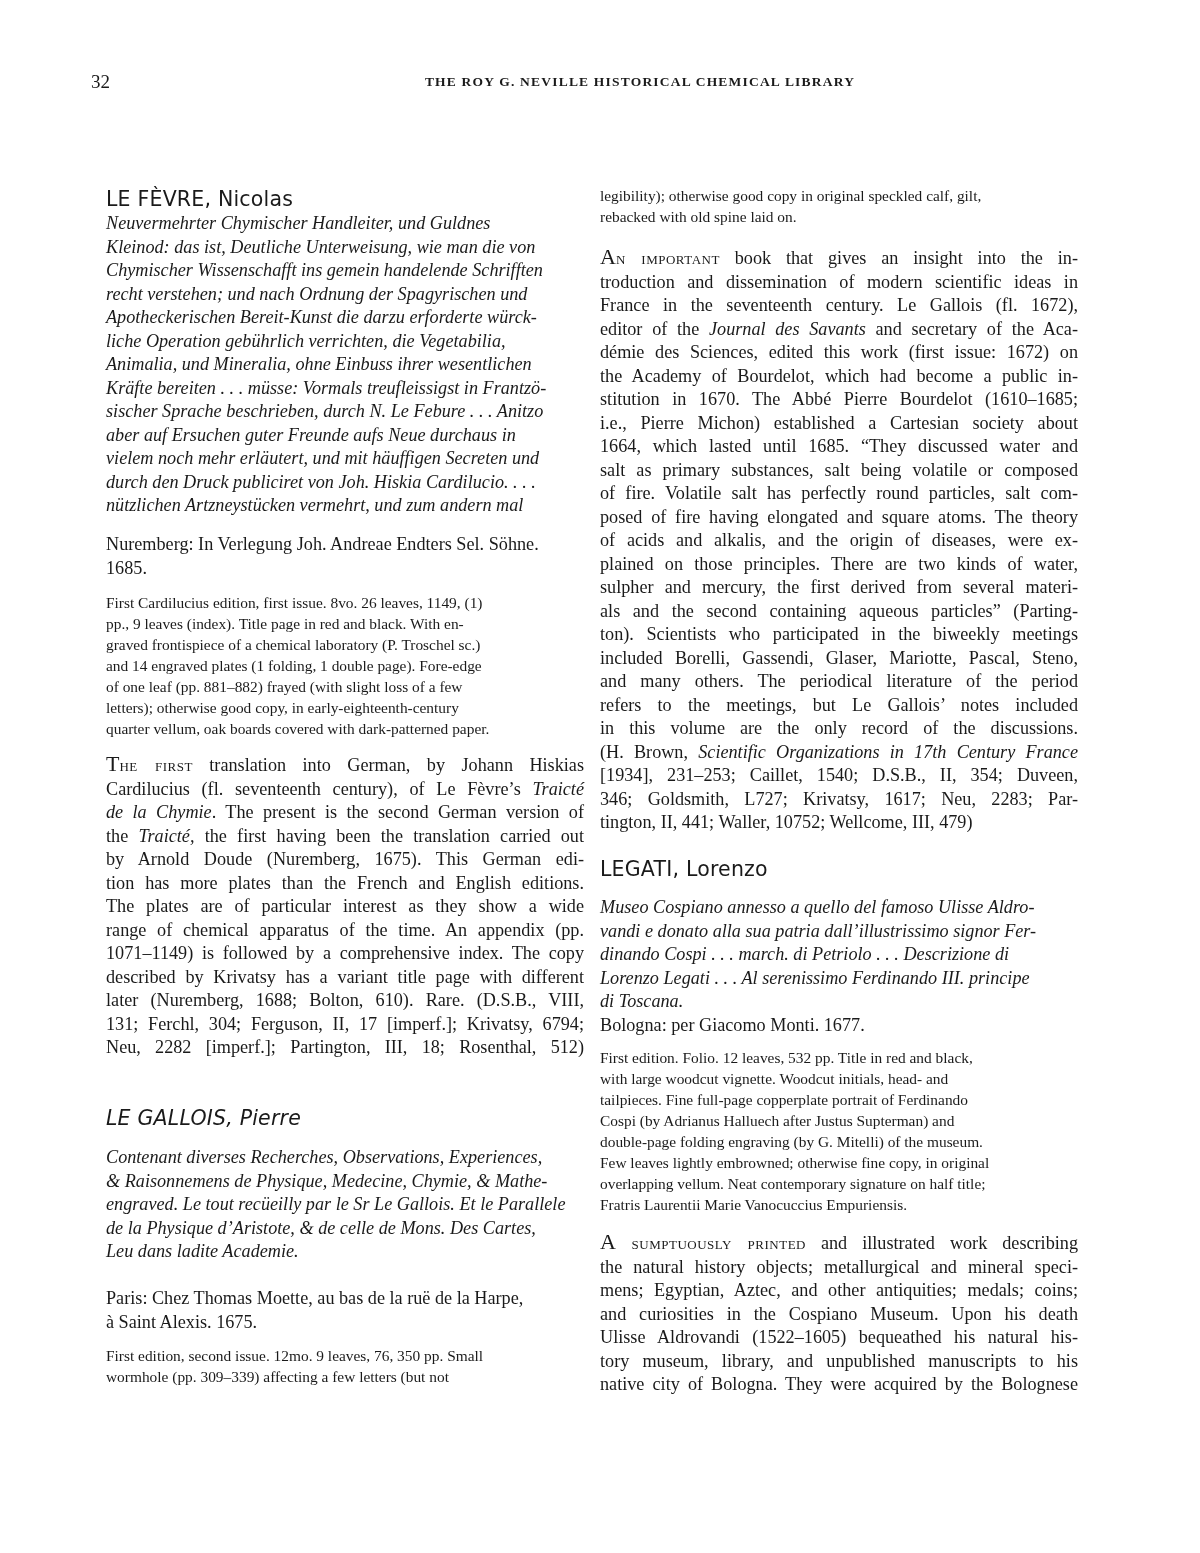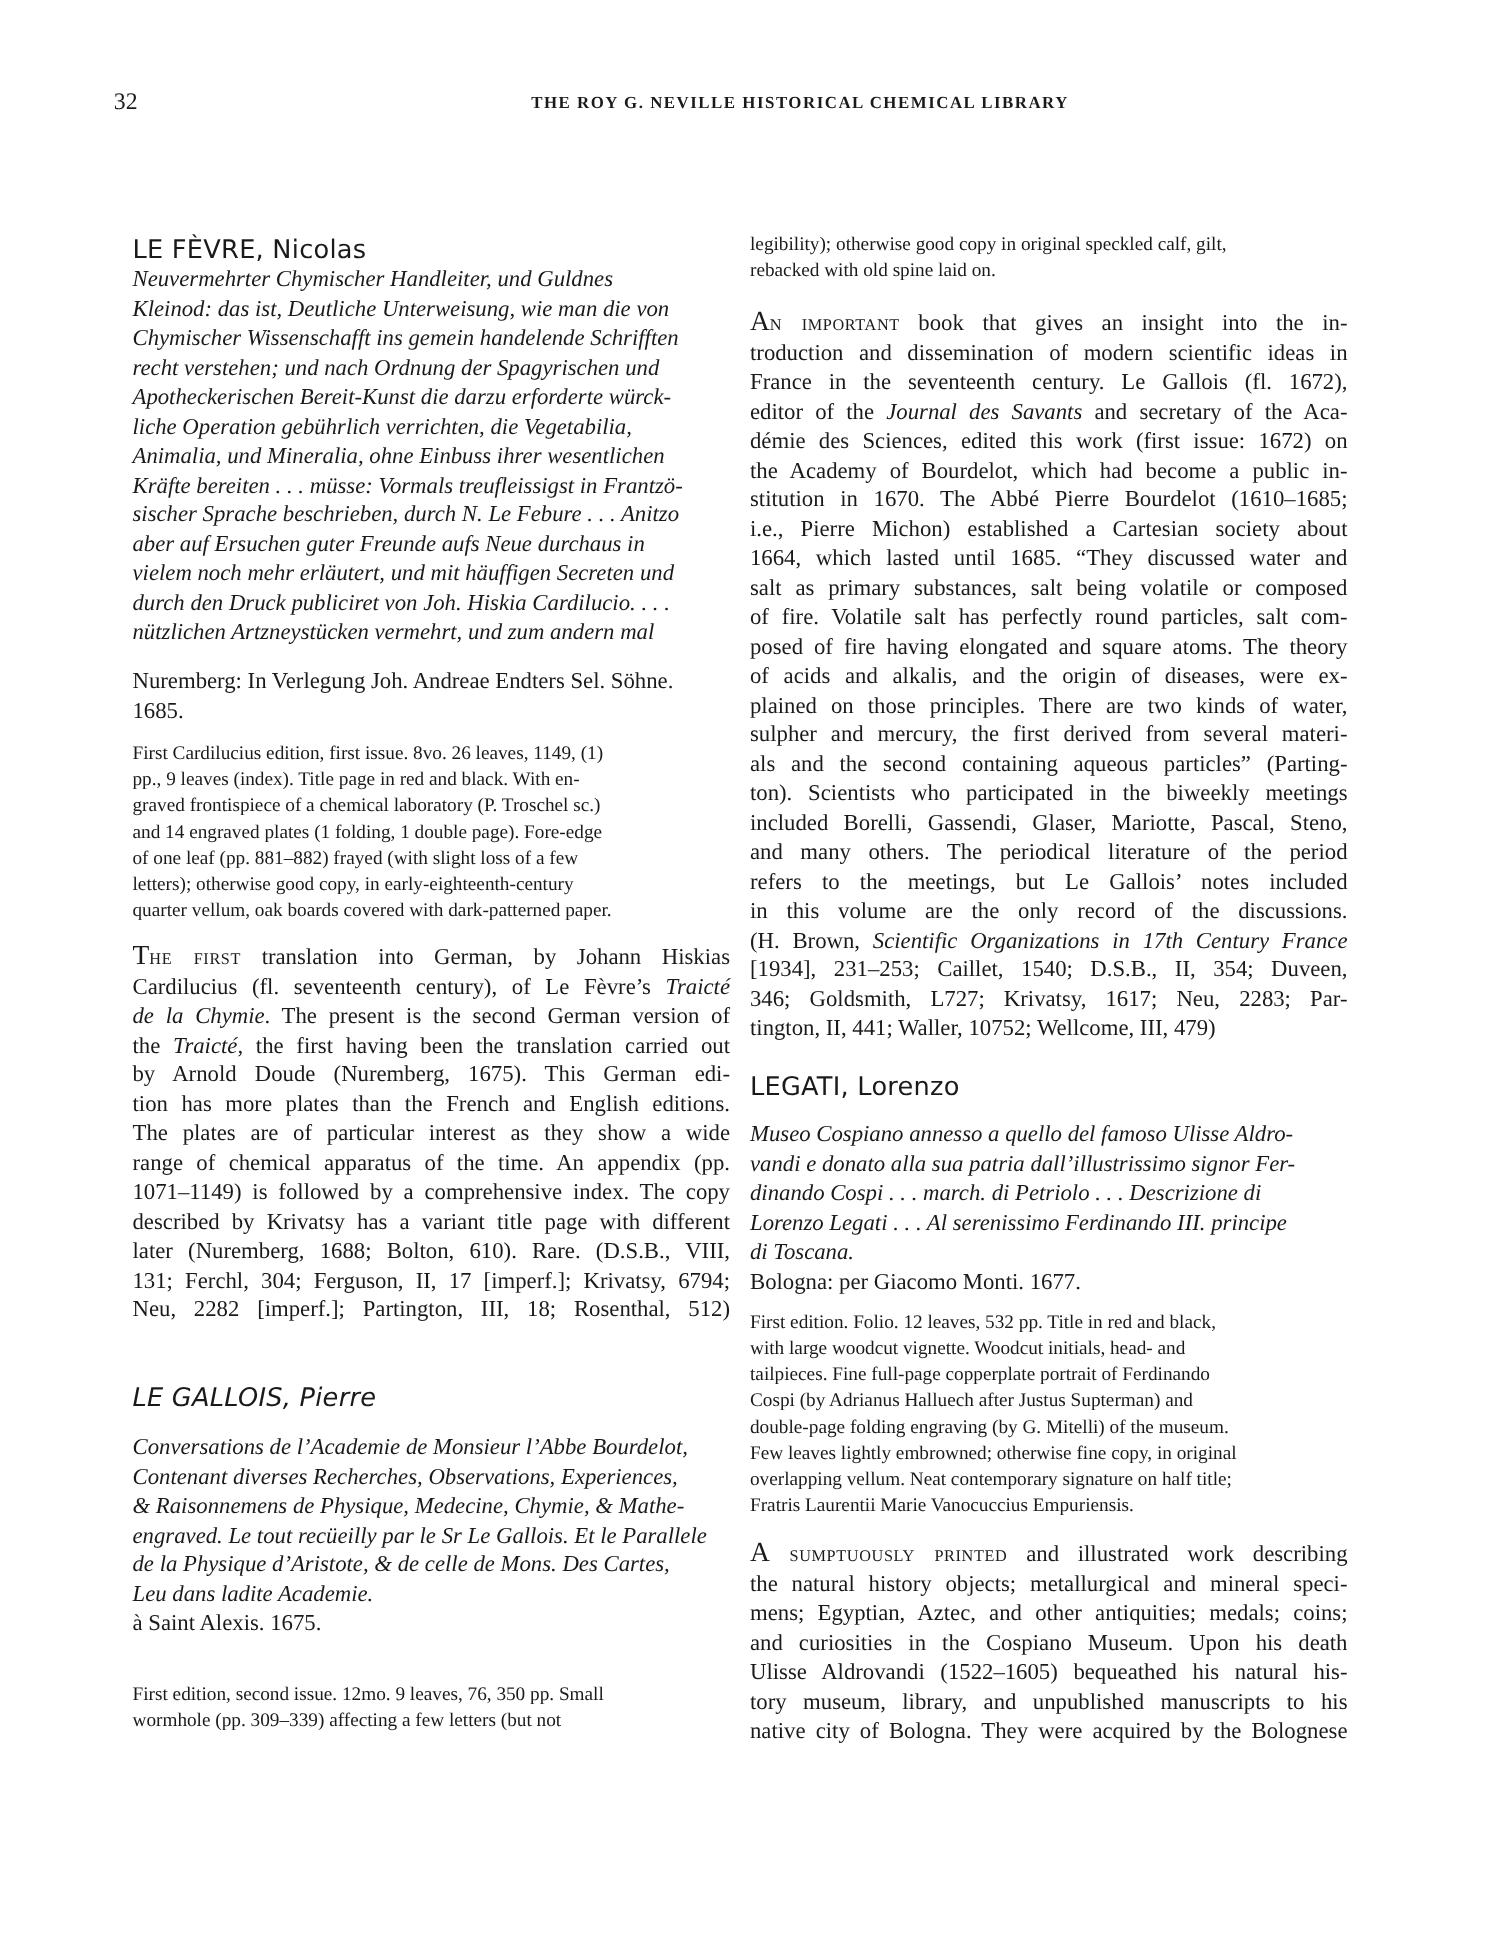--- a/index.html
+++ b/index.html
@@ -82,29 +82,29 @@
       <div class="just" data-name="note-line">later (Nuremberg, 1688; Bolton, 610). Rare. (D.S.B., VIII,</div>
       <div class="just" data-name="note-line">131; Ferchl, 304; Ferguson, II, 17 [imperf.]; Krivatsy, 6794;</div>
       <div class="just" data-name="note-line">Neu, 2282 [imperf.]; Partington, III, 18; Rosenthal, 512)</div>
     </div>
 
     <div data-name="block" style="top:1105px;font-style:italic;">
       <div class="heading sans" data-name="entry-heading-legallois">LE GALLOIS, Pierre</div>
     </div>
 
     <div data-name="block" class="lines-big serif it" style="top:1146px;">
-      <div data-name="title-line">Conversations de l’Academie de Monsieur l’Abbe Bourdelot,</div>
       <div data-name="title-line">Contenant diverses Recherches, Observations, Experiences,</div>
       <div data-name="title-line">&amp; Raisonnemens de Physique, Medecine, Chymie, &amp; Mathe-</div>
       <div data-name="title-line">engraved. Le tout recüeilly par le Sr Le Gallois. Et le Parallele</div>
       <div data-name="title-line">de la Physique d’Aristote, &amp; de celle de Mons. Des Cartes,</div>
       <div data-name="title-line">Leu dans ladite Academie.</div>
     </div>
 
     <div data-name="block" class="lines-big serif" style="top:1287px;">
+      <div data-name="imprint-line">Paris: Chez Thomas Moette, au bas de la ruë de la Harpe,</div>
       <div data-name="imprint-line">à Saint Alexis. 1675.</div>
     </div>
 
     <div data-name="block" class="lines-small serif" style="top:1345px;">
       <div data-name="collation-line">First edition, second issue. 12mo. 9 leaves, 76, 350 pp. Small</div>
       <div data-name="collation-line">wormhole (pp. 309–339) affecting a few letters (but not</div>
     </div>
   </div>
 
   <div class="col col-right" data-name="right-column">

